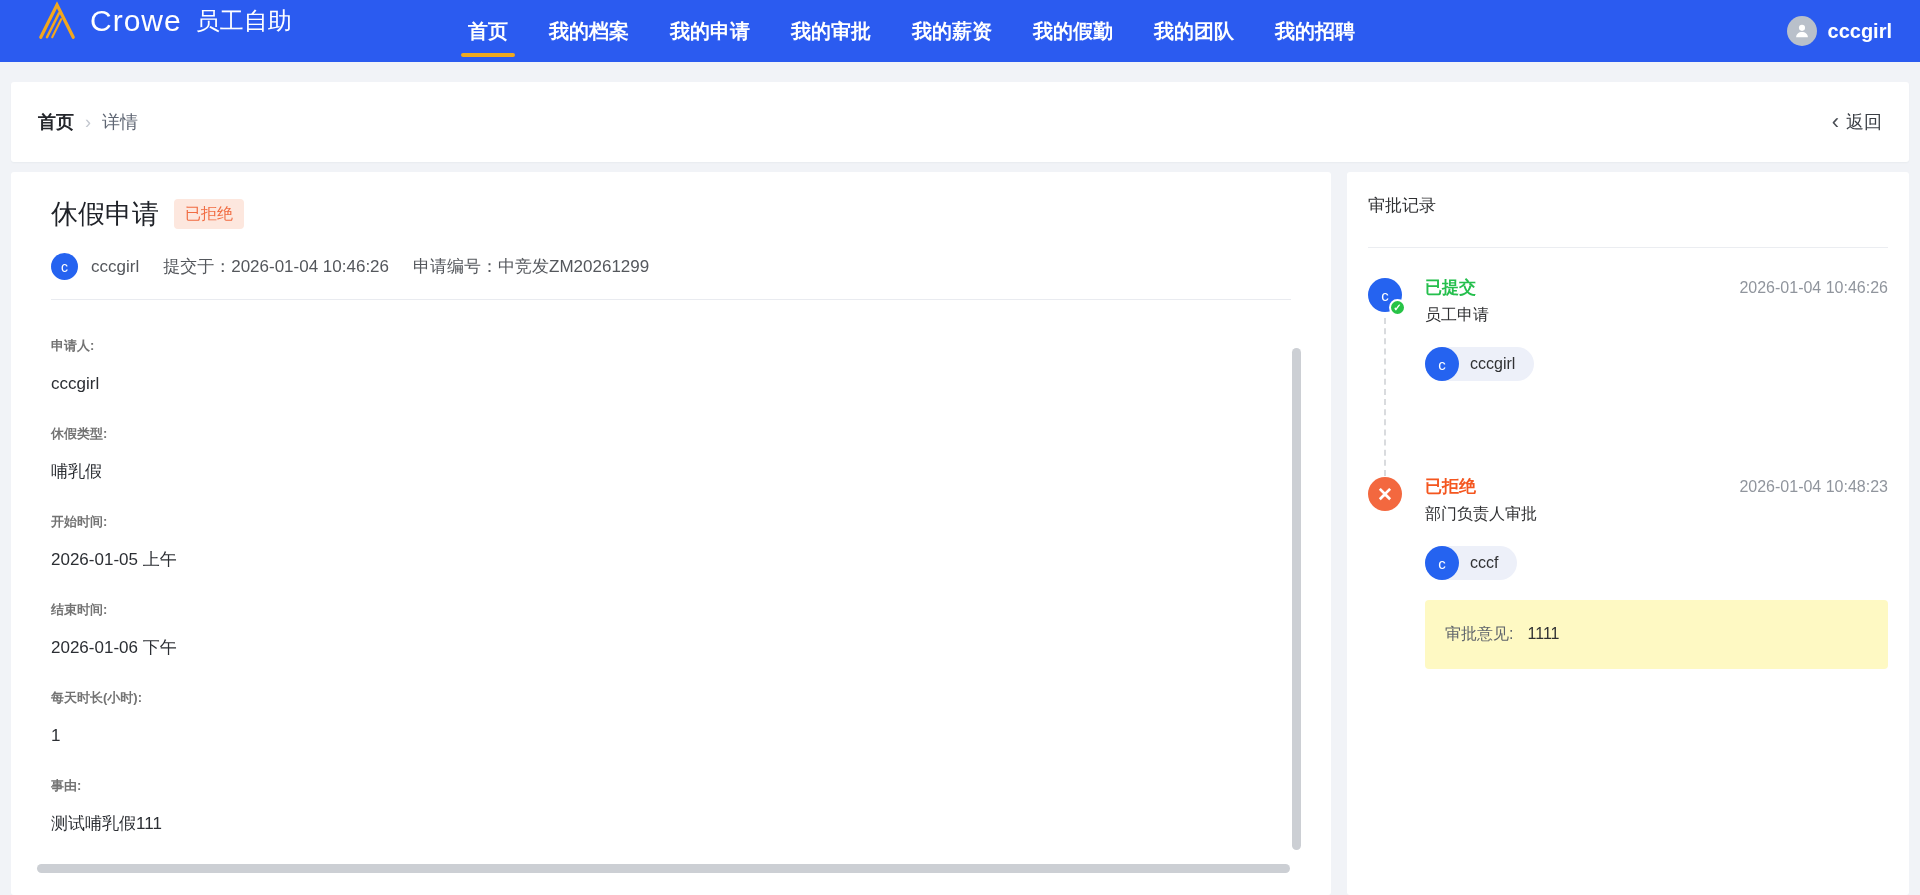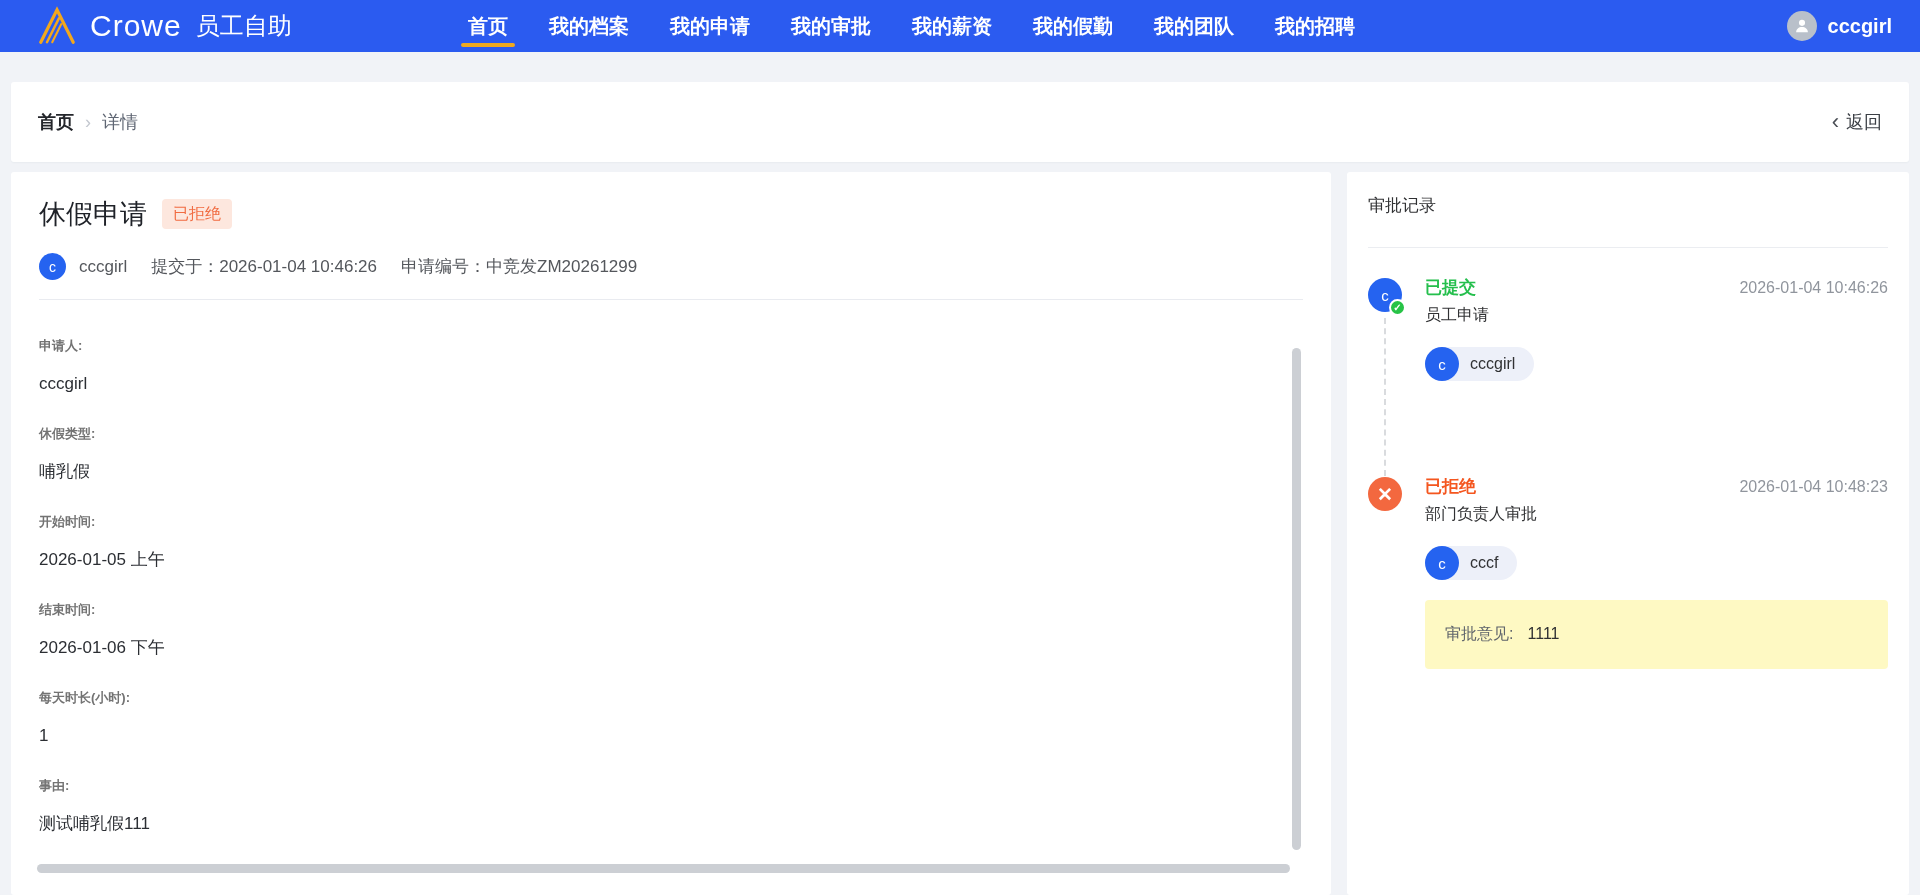--- a/index.html
+++ b/index.html
@@ -6,23 +6,23 @@
   html,body { width:1920px; height:895px; overflow:hidden; }
   body {
     font-family:"Liberation Sans", sans-serif;
     background:#f1f3f7;
     position:relative;
     color:#303133;
   }
 
   
   .header {
-    position:absolute; left:0; top:0; right:0; height:52px;
+    position:absolute; left:0; top:0; right:0; height:62px;
     background:#2b5bf0;
-    display:flex; align-items:center;
+    display:flex; align-items:flex-start;
   }
   .logo-area { display:flex; align-items:center; margin-left:36px; gap:12px; }
   .logo-icon { width:42px; height:42px; display:block; }
   .brand { color:#fff; font-size:30px; font-weight:400; letter-spacing:1px; }
   .app-title { color:#fff; font-size:24px; font-weight:400; margin-left:2px; }
   .main-nav { position:absolute; left:468px; top:0; height:100%; display:flex; gap:41px; }
   .nav-item {
     color:#fff; font-size:20px; font-weight:700;
     display:flex; align-items:center; height:100%; position:relative; cursor:pointer;
     white-space:nowrap;
@@ -47,21 +47,21 @@
   }
   .crumb-home { font-size:18px; font-weight:700; color:#24262b; cursor:pointer; }
   .crumb-sep { color:#c3c7cf; margin:0 11px; font-size:18px; }
   .crumb-current { font-size:18px; color:#5f6673; }
   .back-btn { margin-left:auto; display:flex; align-items:center; gap:7px; color:#3b3f45; font-size:18px; cursor:pointer; }
   .back-chevron { font-size:22px; line-height:1; color:#4a4e55; }
 
   
   .main-card {
     position:absolute; left:11px; top:172px; width:1320px; bottom:0;
-    background:#fff; border-radius:3px; padding:24px 28px 0;
+    background:#fff; border-radius:3px; padding:24px 40px 0;
   }
   .title-row { display:flex; align-items:center; gap:15px; }
   .page-title { font-size:27px; font-weight:500; color:#1f2228; }
   .status-badge {
     background:#fde7de; color:#f16c42; font-size:16px;
     padding:5px 11px; border-radius:4px; line-height:1.2;
   }
   .meta-row { display:flex; align-items:center; margin-top:21px; font-size:17px; color:#54575c; }
   .meta-avatar {
     width:27px; height:27px; border-radius:50%; background:#2563f0;

